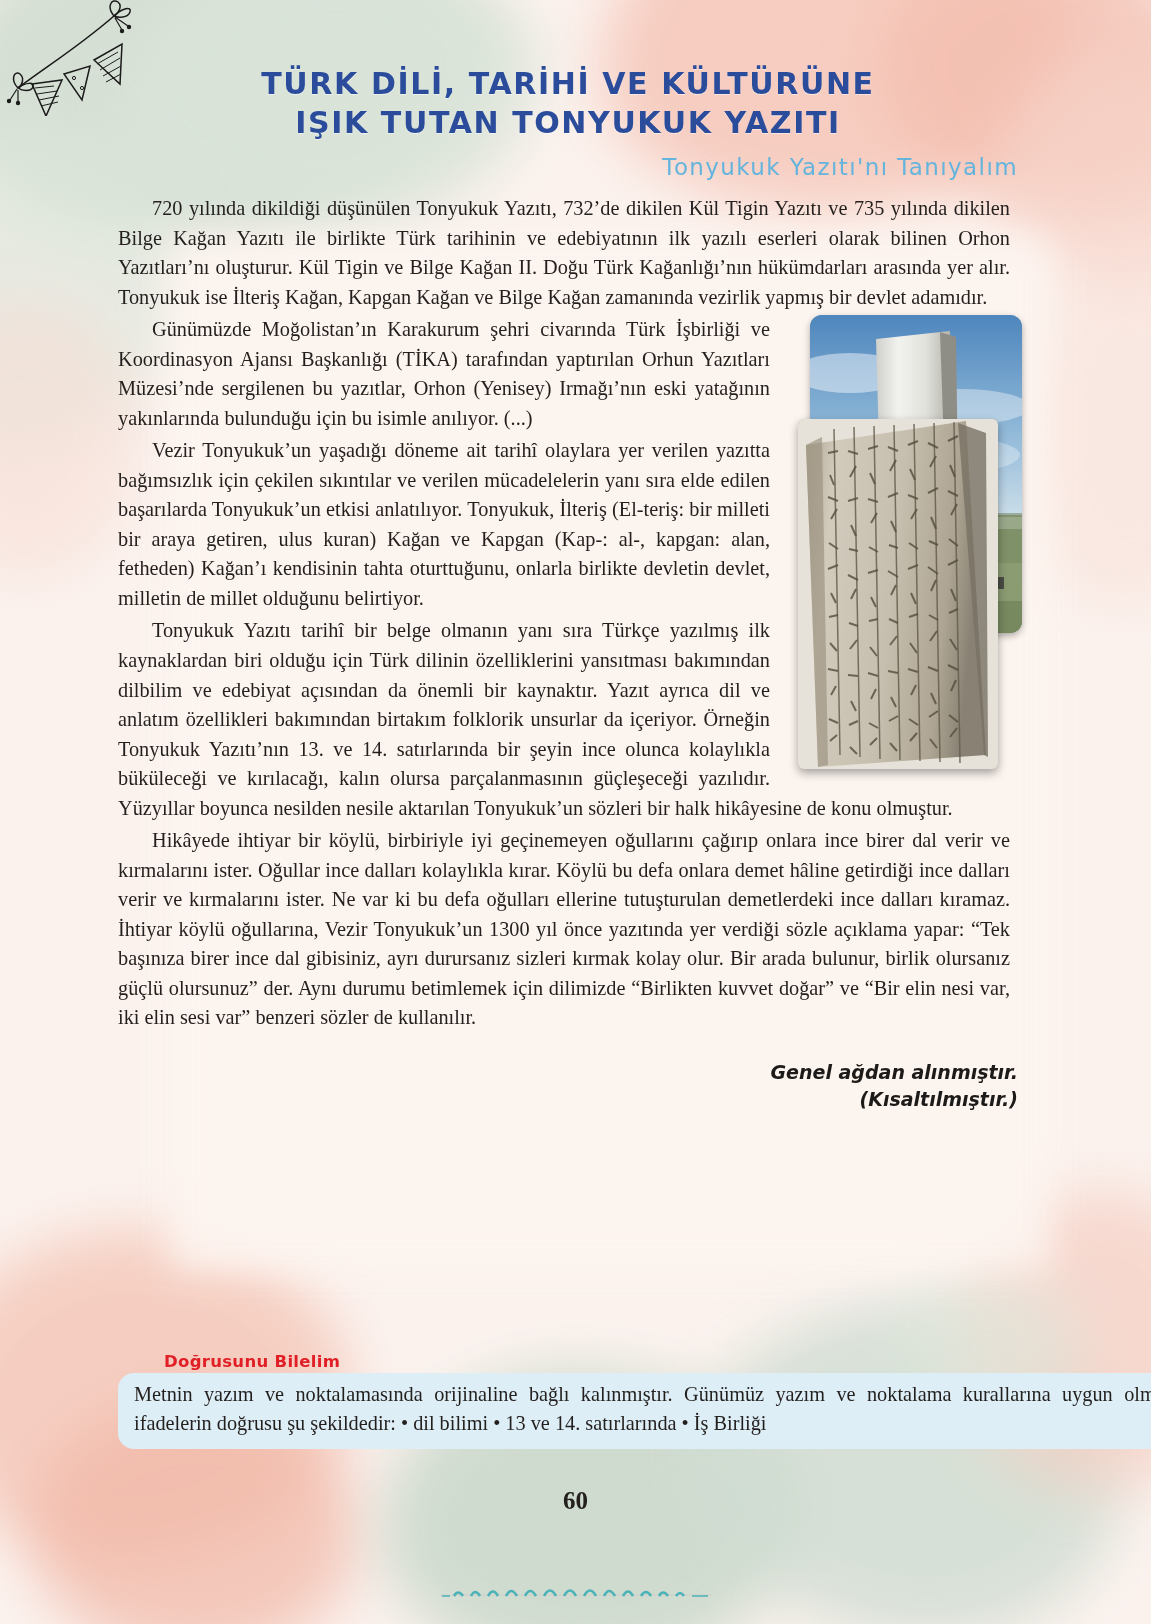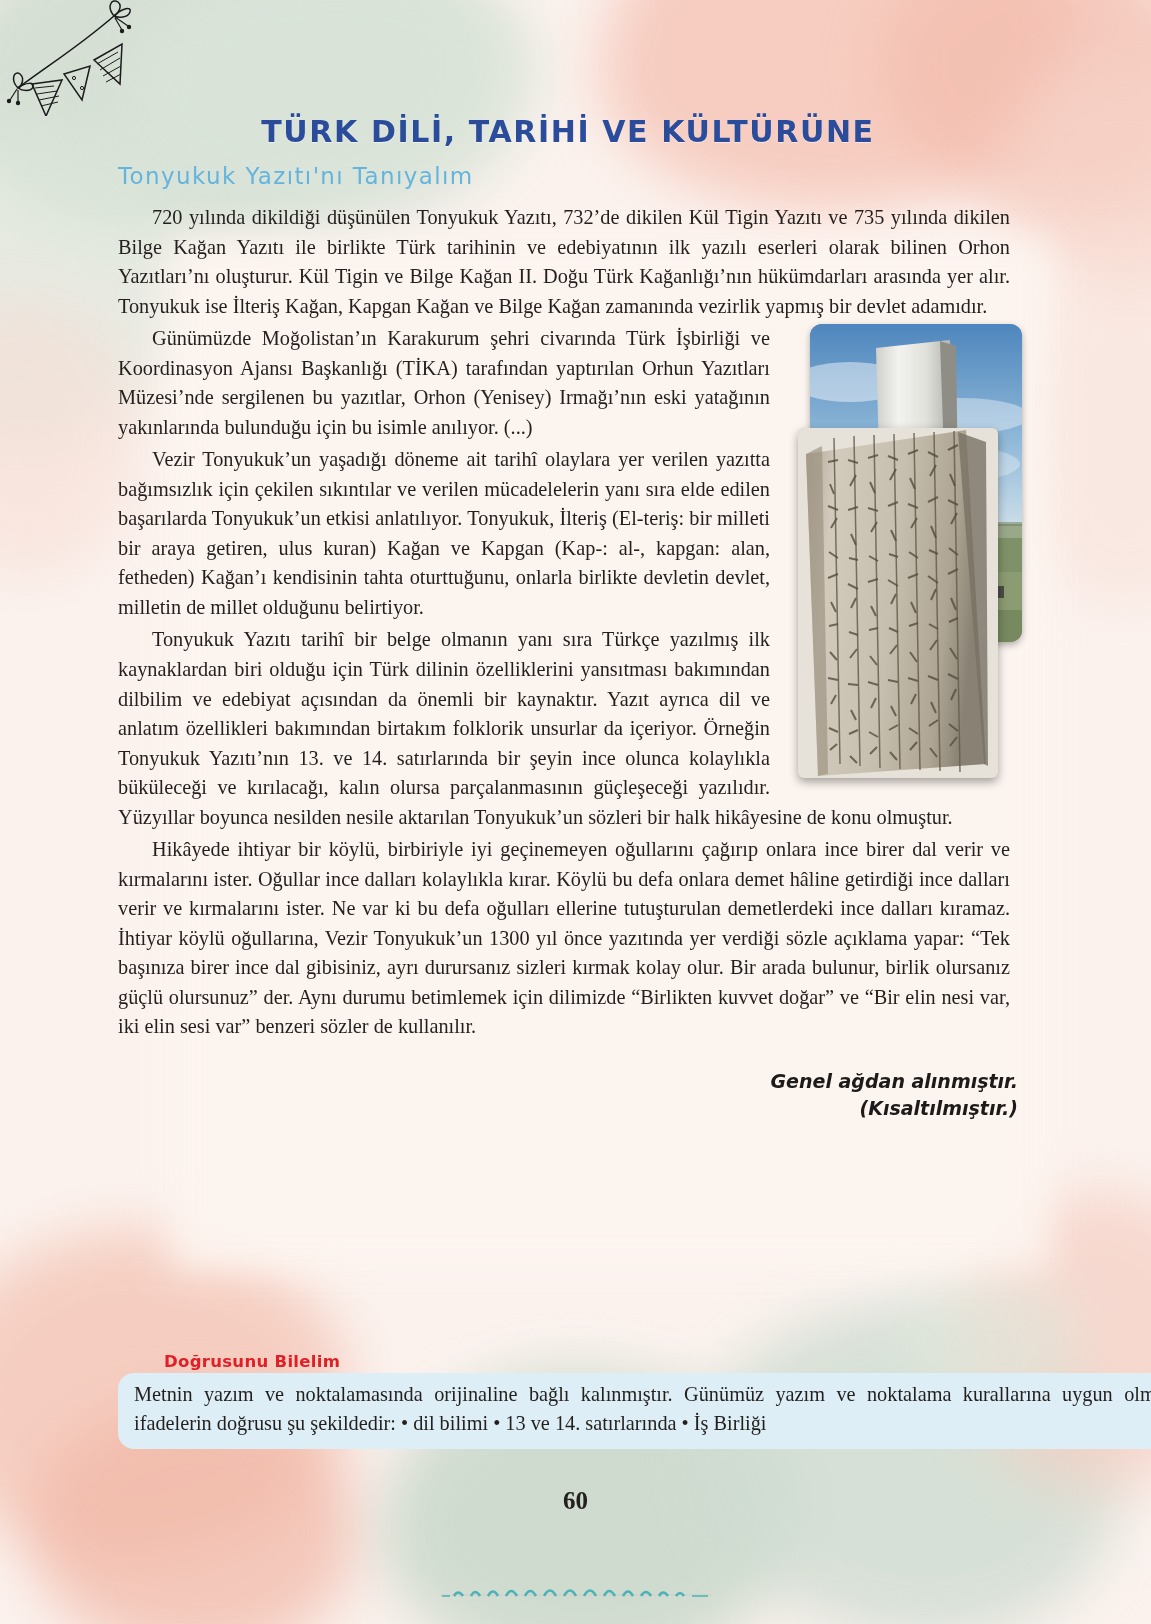--- a/index.html
+++ b/index.html
@@ -46,25 +46,25 @@
   .title{
     text-align:center;
     font-family:"DejaVu Sans", sans-serif;
     font-weight:bold;
     color:#2a4c9b;
     font-size:30px;
     letter-spacing:1.6px;
     line-height:1.30;
     text-transform:uppercase;
     margin:0;
-    padding-top:112px;
+    padding-top:64px;
     text-shadow:0 1px 0 rgba(255,255,255,.5);
   }
   .subtitle{
-    text-align:left;
+    text-align:right;
     font-family:"DejaVu Sans", sans-serif;
     color:#64b4dd;
     font-size:23px;
     letter-spacing:1.4px;
     margin:12px 0 0 0;
     font-weight:500;
   }
 
   .body-text{
     margin-top:14px;
@@ -191,20 +191,21 @@
   <path d="M16 92 C 24 86, 33 86, 31 91 C 29 96, 20 95, 16 92 Z" fill="none" stroke="#1b1b1b" stroke-width="1.5"></path>
   <path d="M15 93 L 8 104 M16 94 L 16 106" stroke="#1b1b1b" stroke-width="1.2"></path>
   <circle cx="7" cy="105" r="2.2" fill="#1b1b1b"></circle>
   <circle cx="16" cy="107" r="2.2" fill="#1b1b1b"></circle>
 </svg>
 
 <div id="content">
 
   <h1 class="title">
     <span>TÜRK DİLİ, TARİHİ VE KÜLTÜRÜNE</span><br>
+    <span>IŞIK TUTAN TONYUKUK YAZITI</span>
   </h1>
 
   <h2 class="subtitle">Tonyukuk Yazıtı'nı Tanıyalım</h2>
 
   <div class="body-text">
 
     <p>720 yılında dikildiği düşünülen Tonyukuk Yazıtı, 732’de dikilen Kül Tigin Yazıtı ve 735 yılında dikilen Bilge Kağan Yazıtı ile birlikte Türk tarihinin ve edebiyatının ilk yazılı eserleri olarak bilinen Orhon Yazıtları’nı oluşturur. Kül Tigin ve Bilge Kağan II. Doğu Türk Kağanlığı’nın hükümdarları arasında yer alır. Tonyukuk ise İlteriş Kağan, Kapgan Kağan ve Bilge Kağan zamanında vezirlik yapmış bir devlet adamıdır.</p>
 
     <div class="photo-wrap">
       <div style="height:470px;"></div>

